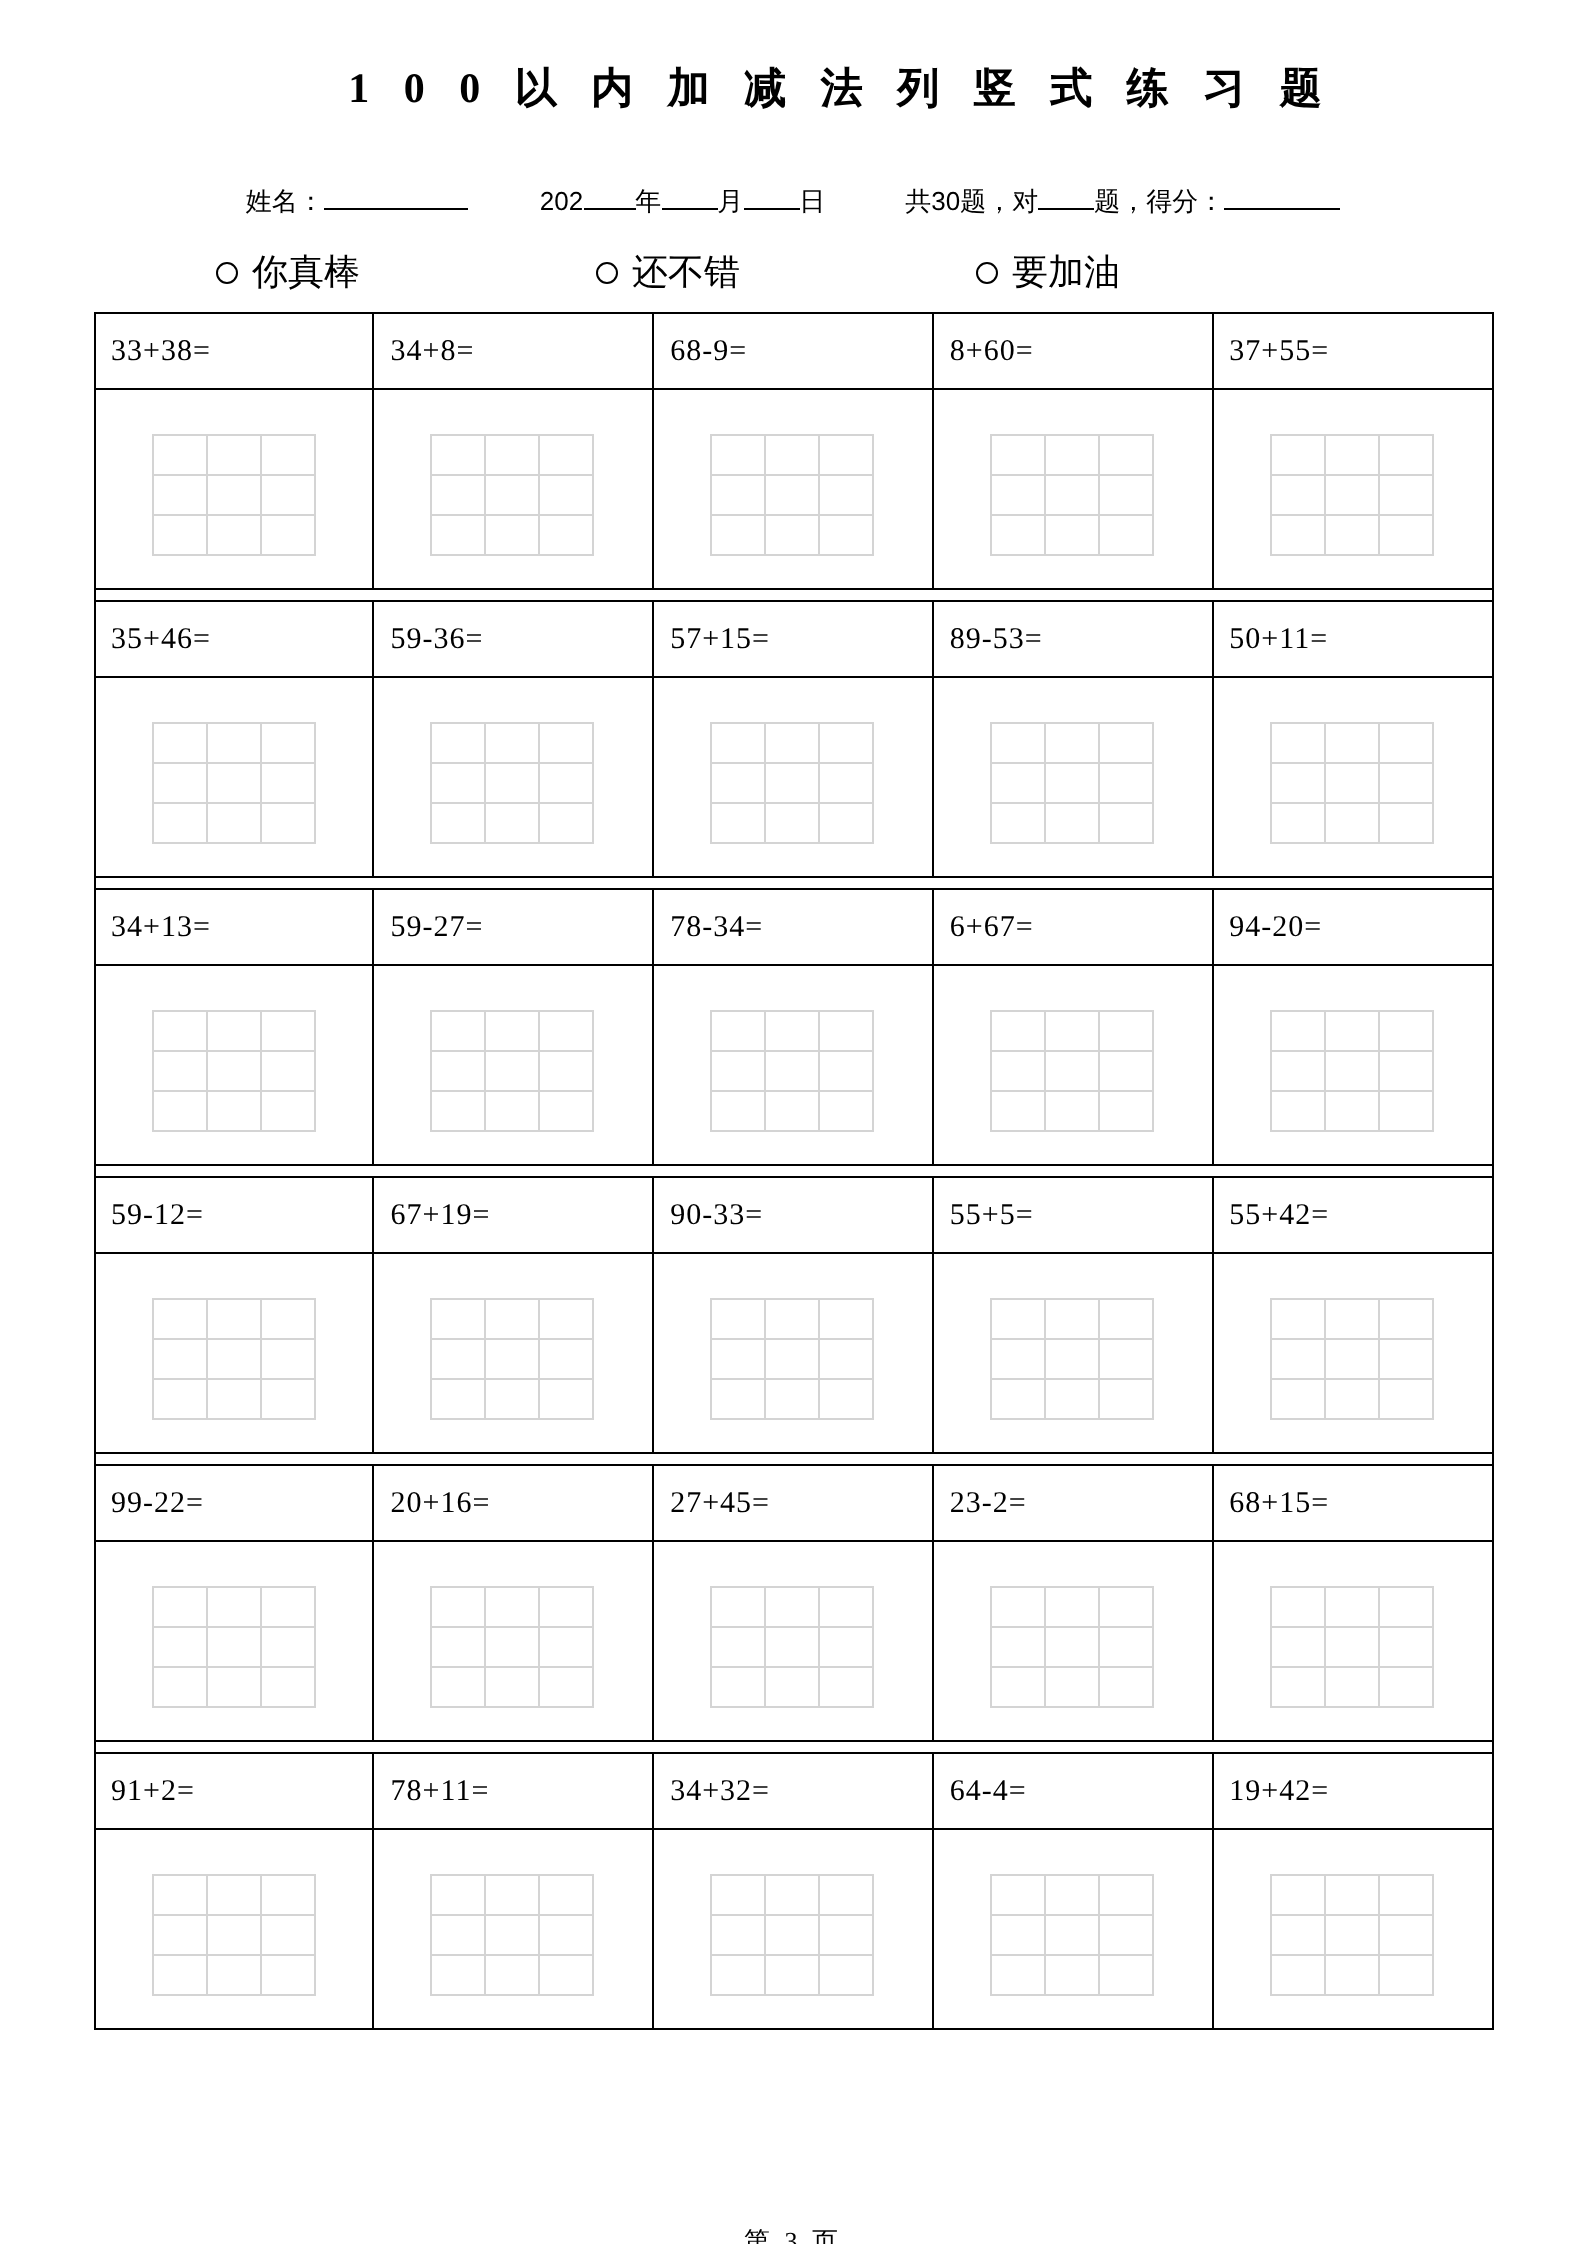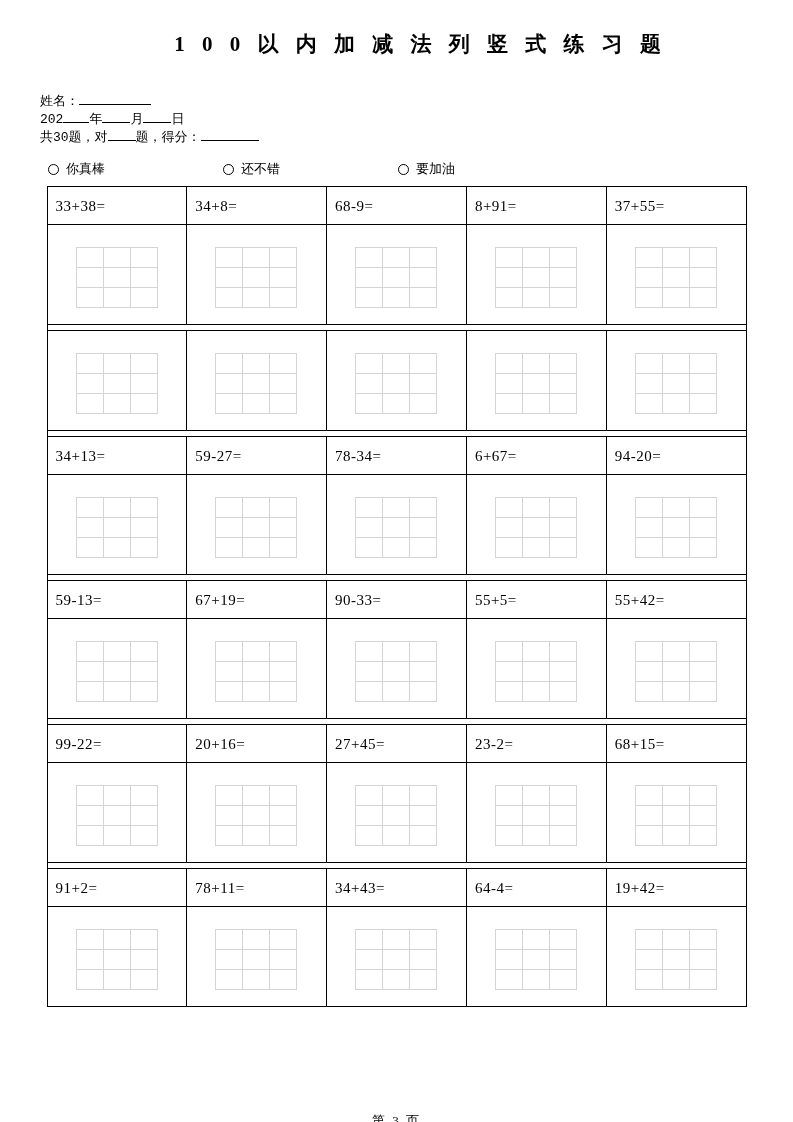--- a/index.html
+++ b/index.html
@@ -30,42 +30,41 @@
     margin-top: 30px;
     font-family: "Liberation Serif", serif;
     padding-left: 48px;
   }
   .meta-row {
     display: flex;
     justify-content: center;
     align-items: baseline;
     font-size: 13px;
     margin-top: 34px;
-    font-family: Liberation Mono, monospace;
-    flex-direction: column;
+    font-family: Liberation Sans, sans-serif;
   }
   .meta-seg {
     white-space: nowrap;
   }
   .blank-line {
     display: inline-block;
     border-bottom: 1px solid #000;
     height: 12px;
     vertical-align: baseline;
   }
   .bl-long { width: 72px; }
   .bl-mid  { width: 28px; }
   .bl-short{ width: 26px; }
   .bl-score{ width: 58px; }
 
   .rating-row {
     display: flex;
-    font-size: 13px;
+    font-size: 18px;
     margin-top: 14px;
-    padding-left: 48px;
+    padding-left: 108px;
     font-family: "Liberation Serif", serif;
   }
   .rating {
     display: flex;
     align-items: center;
     gap: 7px;
   }
   .rating + .rating { margin-left: 118px; }
   .circle {
     width: 9px;
@@ -173,21 +172,21 @@
           <td class="q-cell">
             <div class="q-text">33+38=</div>
           </td>
           <td class="q-cell">
             <div class="q-text">34+8=</div>
           </td>
           <td class="q-cell">
             <div class="q-text">68-9=</div>
           </td>
           <td class="q-cell">
-            <div class="q-text">8+91=</div>
+            <div class="q-text">8+60=</div>
           </td>
           <td class="q-cell">
             <div class="q-text">37+55=</div>
           </td>
         </tr>
         <tr>
           <td class="work-cell">
             <table class="minigrid">
               <tbody>
                 <tr>
@@ -290,20 +289,37 @@
                   <td></td>
                 </tr>
               </tbody>
             </table>
           </td>
         </tr>
         <tr class="band-sep">
           <td colspan="5"></td>
         </tr>
         <tr>
+          <td class="q-cell">
+            <div class="q-text">35+46=</div>
+          </td>
+          <td class="q-cell">
+            <div class="q-text">59-36=</div>
+          </td>
+          <td class="q-cell">
+            <div class="q-text">57+15=</div>
+          </td>
+          <td class="q-cell">
+            <div class="q-text">89-53=</div>
+          </td>
+          <td class="q-cell">
+            <div class="q-text">50+11=</div>
+          </td>
+        </tr>
+        <tr>
           <td class="work-cell">
             <table class="minigrid">
               <tbody>
                 <tr>
                   <td></td>
                   <td></td>
                   <td></td>
                 </tr>
                 <tr>
                   <td></td>
@@ -528,21 +544,21 @@
                 </tr>
               </tbody>
             </table>
           </td>
         </tr>
         <tr class="band-sep">
           <td colspan="5"></td>
         </tr>
         <tr>
           <td class="q-cell">
-            <div class="q-text">59-13=</div>
+            <div class="q-text">59-12=</div>
           </td>
           <td class="q-cell">
             <div class="q-text">67+19=</div>
           </td>
           <td class="q-cell">
             <div class="q-text">90-33=</div>
           </td>
           <td class="q-cell">
             <div class="q-text">55+5=</div>
           </td>
@@ -788,21 +804,21 @@
           <td colspan="5"></td>
         </tr>
         <tr>
           <td class="q-cell">
             <div class="q-text">91+2=</div>
           </td>
           <td class="q-cell">
             <div class="q-text">78+11=</div>
           </td>
           <td class="q-cell">
-            <div class="q-text">34+43=</div>
+            <div class="q-text">34+32=</div>
           </td>
           <td class="q-cell">
             <div class="q-text">64-4=</div>
           </td>
           <td class="q-cell">
             <div class="q-text">19+42=</div>
           </td>
         </tr>
         <tr>
           <td class="work-cell">

